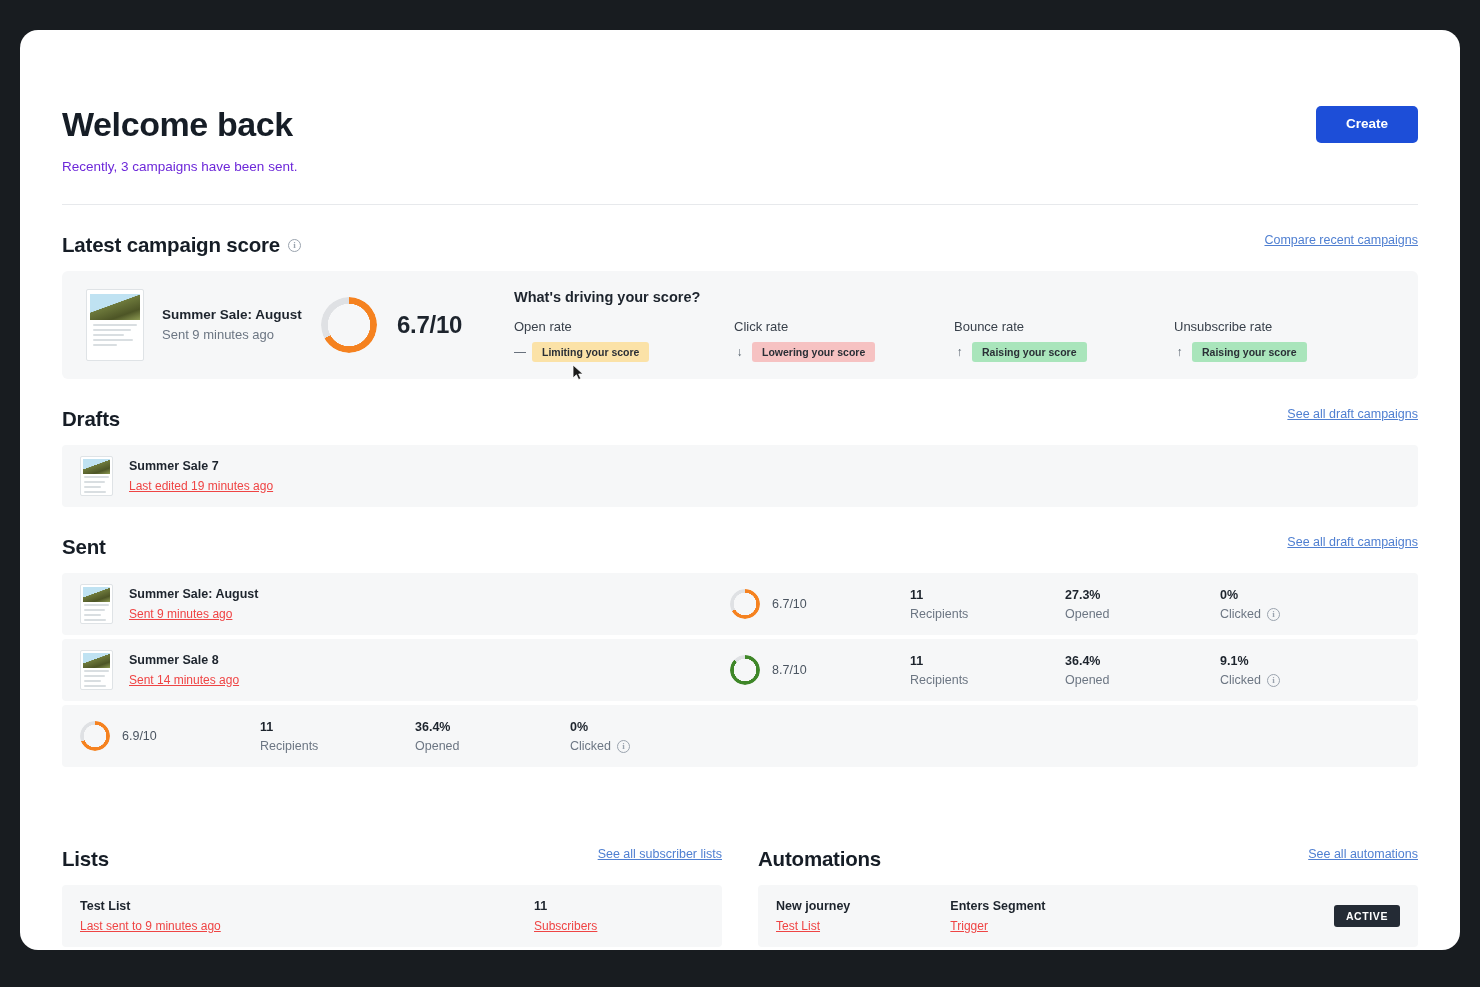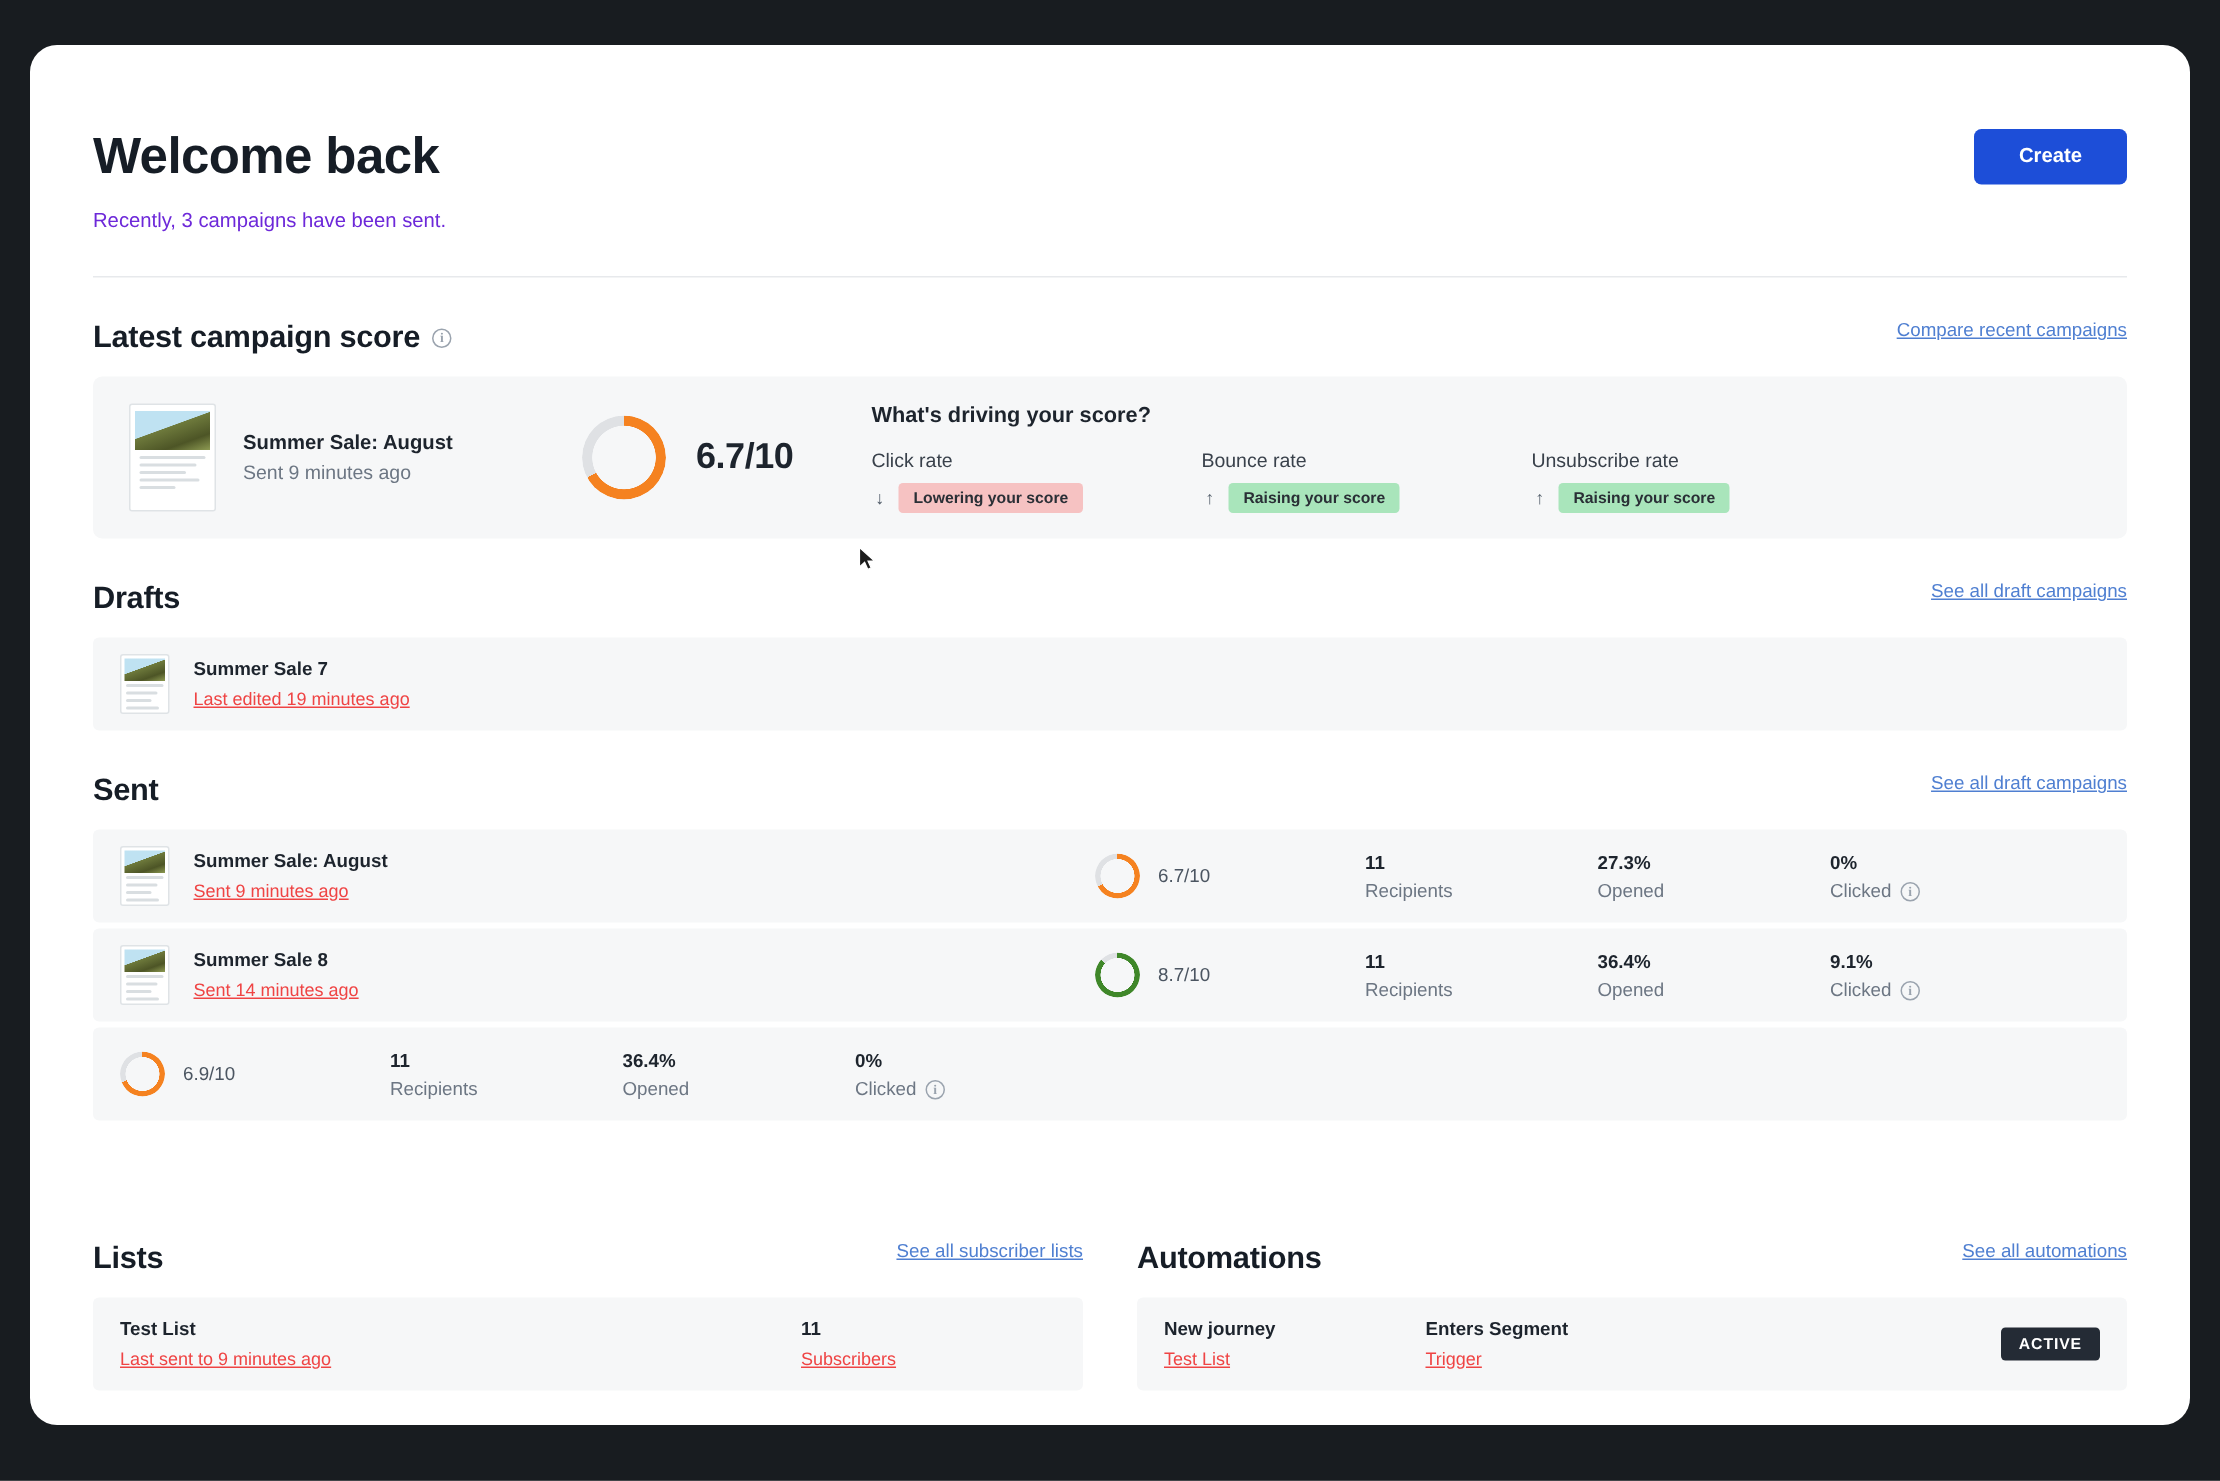--- a/index.html
+++ b/index.html
@@ -12,21 +12,21 @@
   .screen { position: relative; width: 1480px; height: 987px; background: #181c20; }
 
   .panel {
     position: absolute;
     left: 20px; top: 30px;
     width: 1440px; height: 920px;
     background: #ffffff;
     border-radius: 18px;
     overflow: hidden;
   }
-  .inner { padding: 56px 42px 0 42px; }
+  .inner { padding: 76px 42px 0 42px; }
 
   
   .hdr { display: flex; align-items: flex-start; justify-content: space-between; }
   .welcome {
     font-size: 34px; font-weight: 700; color: #161d26;
     letter-spacing: -0.4px; line-height: 1.1;
   }
   .subtitle { margin-top: 16px; font-size: 13.5px; color: #6d28d9; }
   .create-btn {
     background: #1d4ed8; color: #ffffff;
@@ -183,20 +183,27 @@
           <div class="camp-sub">Sent 9 minutes ago</div>
         </div>
         <div class="donut-wrap">
           <div class="donut" id="main-donut" style="background: conic-gradient(rgb(245, 130, 32) 0deg, rgb(245, 130, 32) 241.2deg, rgb(223, 225, 228) 241.2deg, rgb(223, 225, 228) 360deg);"></div>
           <div class="score-num">6.7/10</div>
         </div>
         <div class="driving">
           <div class="driving-title">What's driving your score?</div>
           <div class="factors" id="factors">
               <div class="factor">
+                <div class="factor-label">Open rate</div>
+                <div class="factor-row">
+                  <span class="arrow">—</span>
+                  <span class="pill amber">Limiting your score</span>
+                </div>
+              </div>
+              <div class="factor">
                 <div class="factor-label">Click rate</div>
                 <div class="factor-row">
                   <span class="arrow">↓</span>
                   <span class="pill red">Lowering your score</span>
                 </div>
               </div>
               <div class="factor">
                 <div class="factor-label">Bounce rate</div>
                 <div class="factor-row">
                   <span class="arrow">↑</span>

